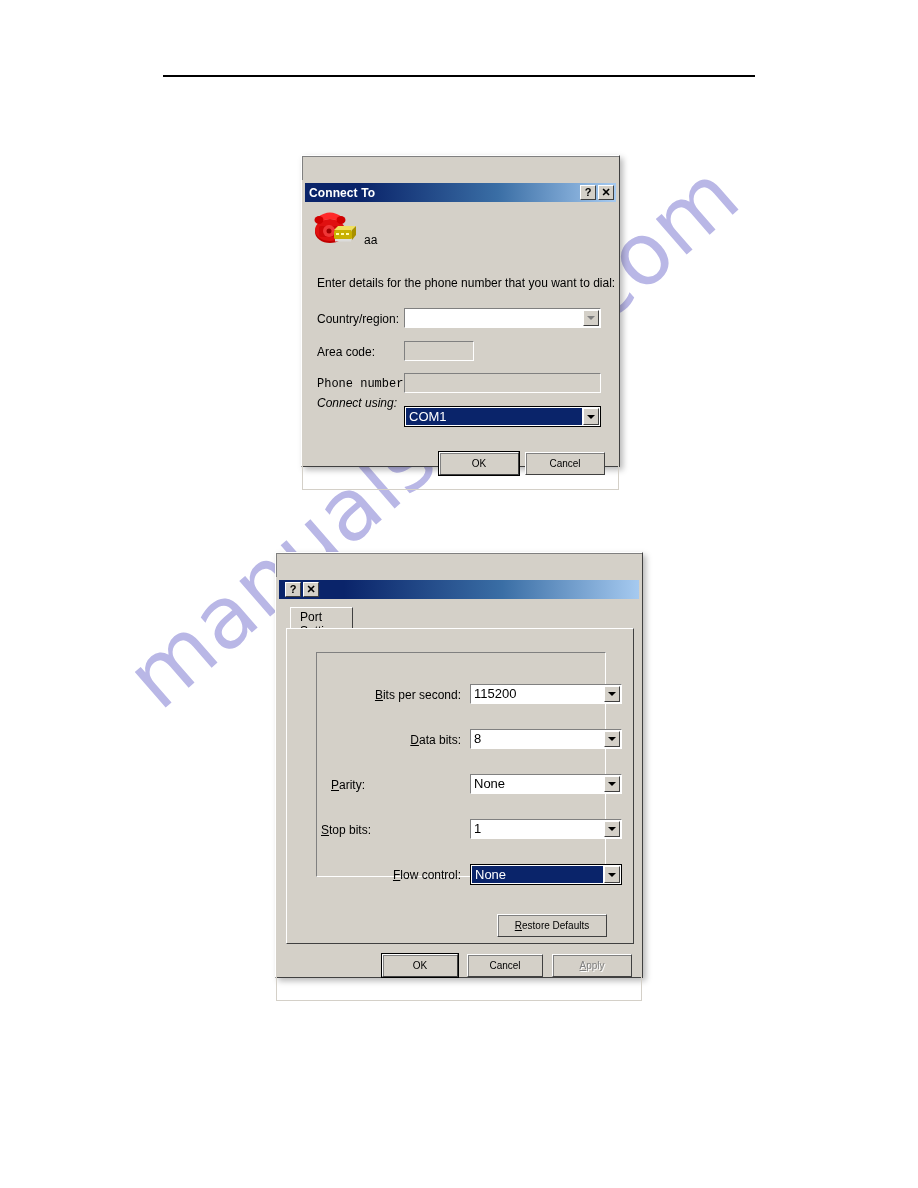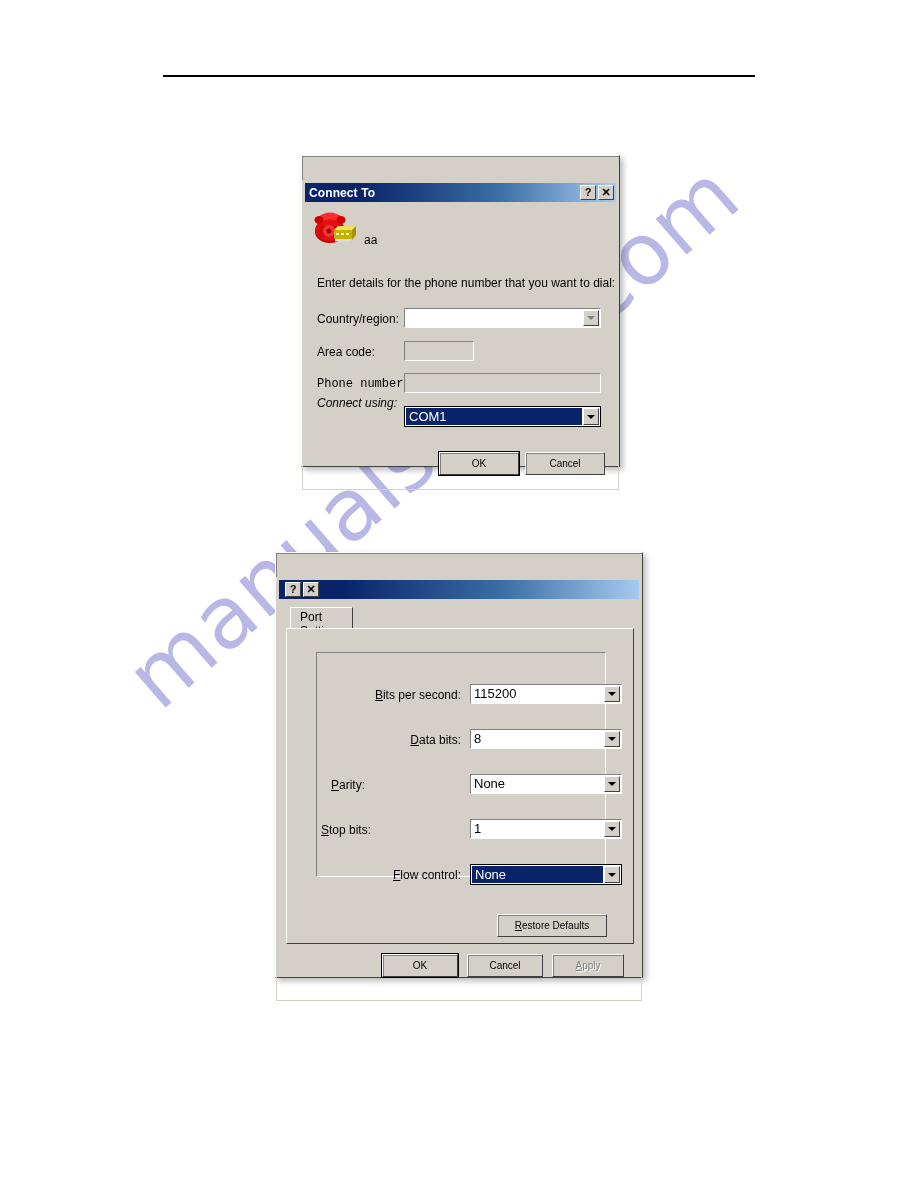--- a/index.html
+++ b/index.html
@@ -365,18 +365,18 @@
         </div>
       </div>
 
       <div class="btn" style="left:210px; top:285px; width:110px; height:23px;">
           <span><u>R</u><span>estore Defaults</span></span>
         </div>
     </div>
 
     <div class="btn default" style="left:105px; top:376px; width:76px; height:23px;">OK</div>
     <div class="btn" style="left:190px; top:376px; width:76px; height:23px;">Cancel</div>
-    <div class="btn disabled" style="left:275px; top:376px; width:72px; height:23px;">
+    <div class="btn disabled" style="left:275px; top:376px; width:80px; height:23px;">
         <span><u>A</u>pply</span>
       </div>
 
   </div>
 </div>
 
 </body></html>

